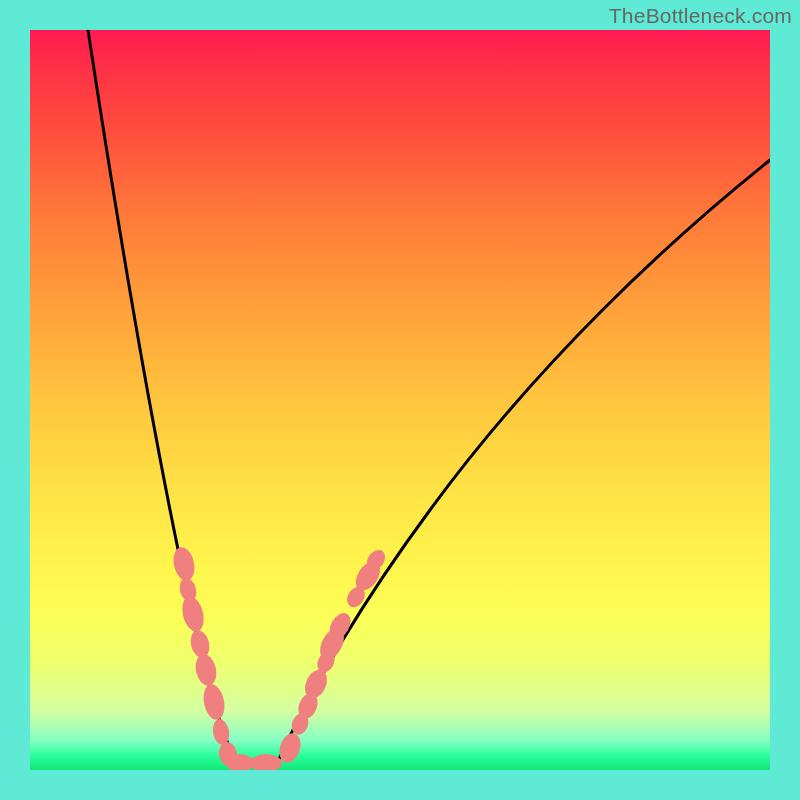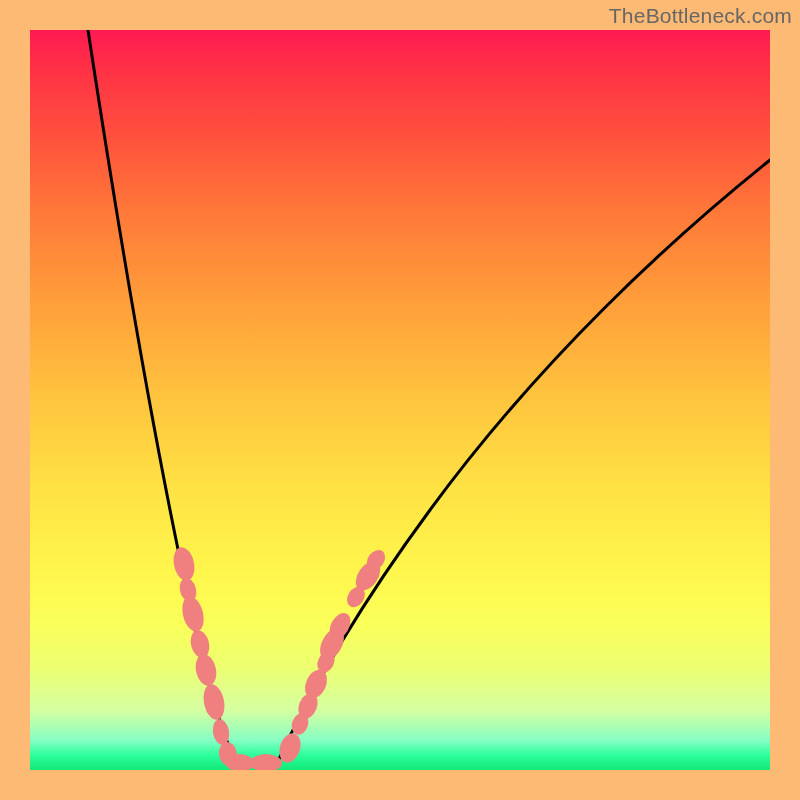--- a/index.html
+++ b/index.html
@@ -10,21 +10,21 @@
     overflow: hidden;
     background: #000;
     font-family: Arial, Helvetica, sans-serif;
   }
   .frame {
     position: absolute;
     left: 0;
     top: 0;
     width: 800px;
     height: 800px;
-    background: #fdba74;
+    background: #5eead4;
   }
   .plot {
     position: absolute;
     left: 30px;
     top: 30px;
     width: 740px;
     height: 740px;
     background: linear-gradient(
       to bottom,
       #ff1a52 0%,

